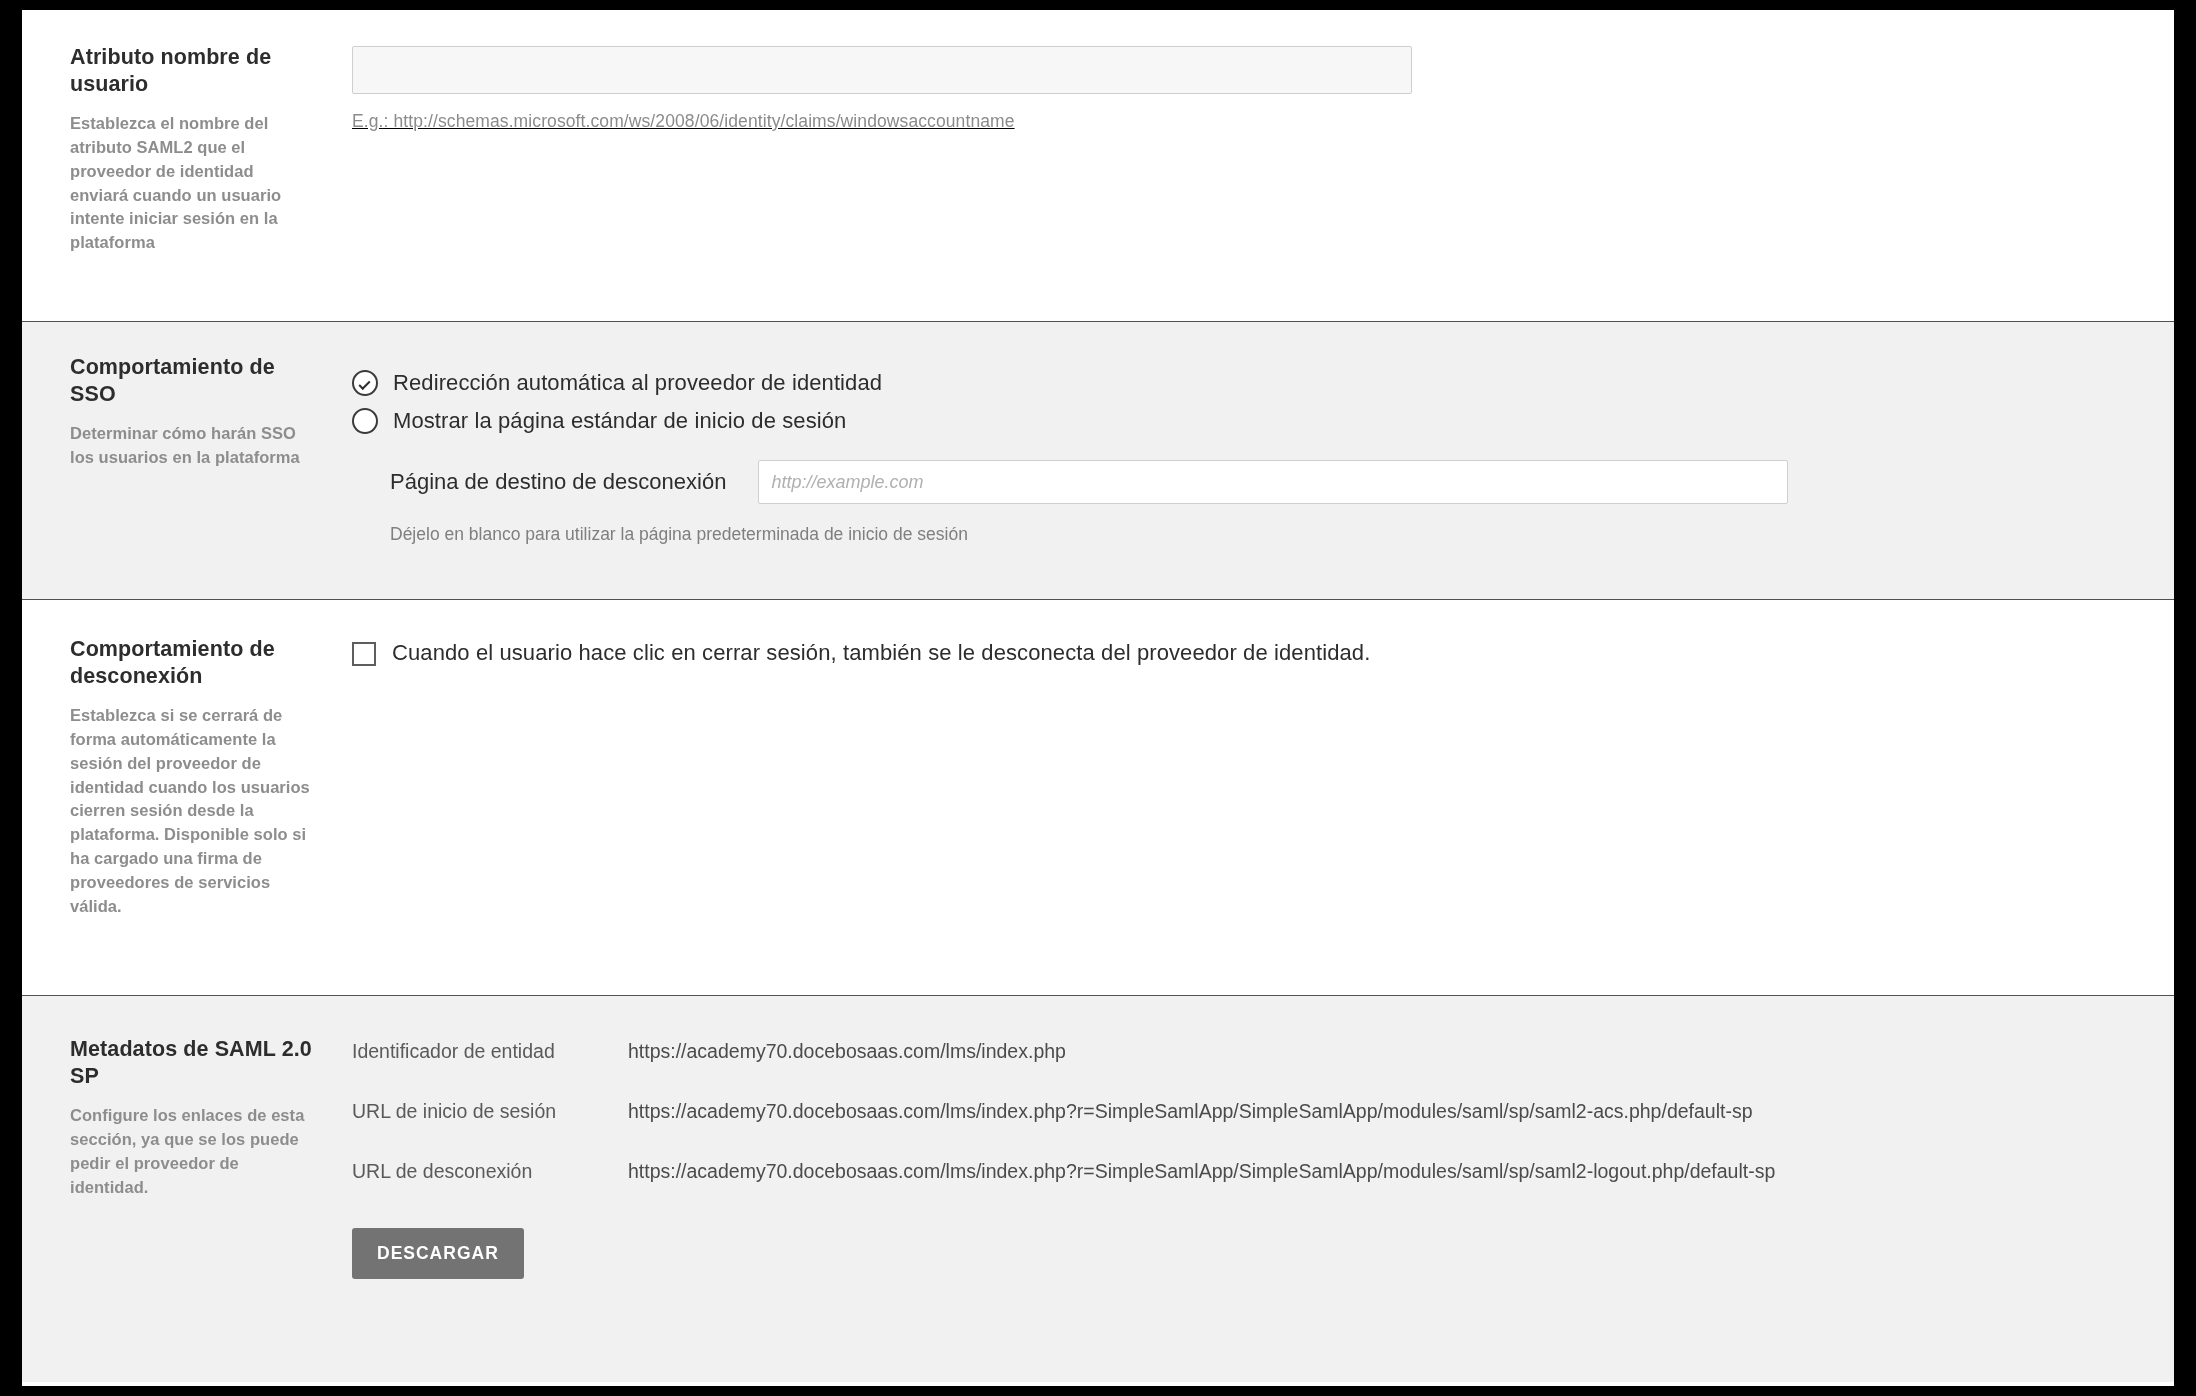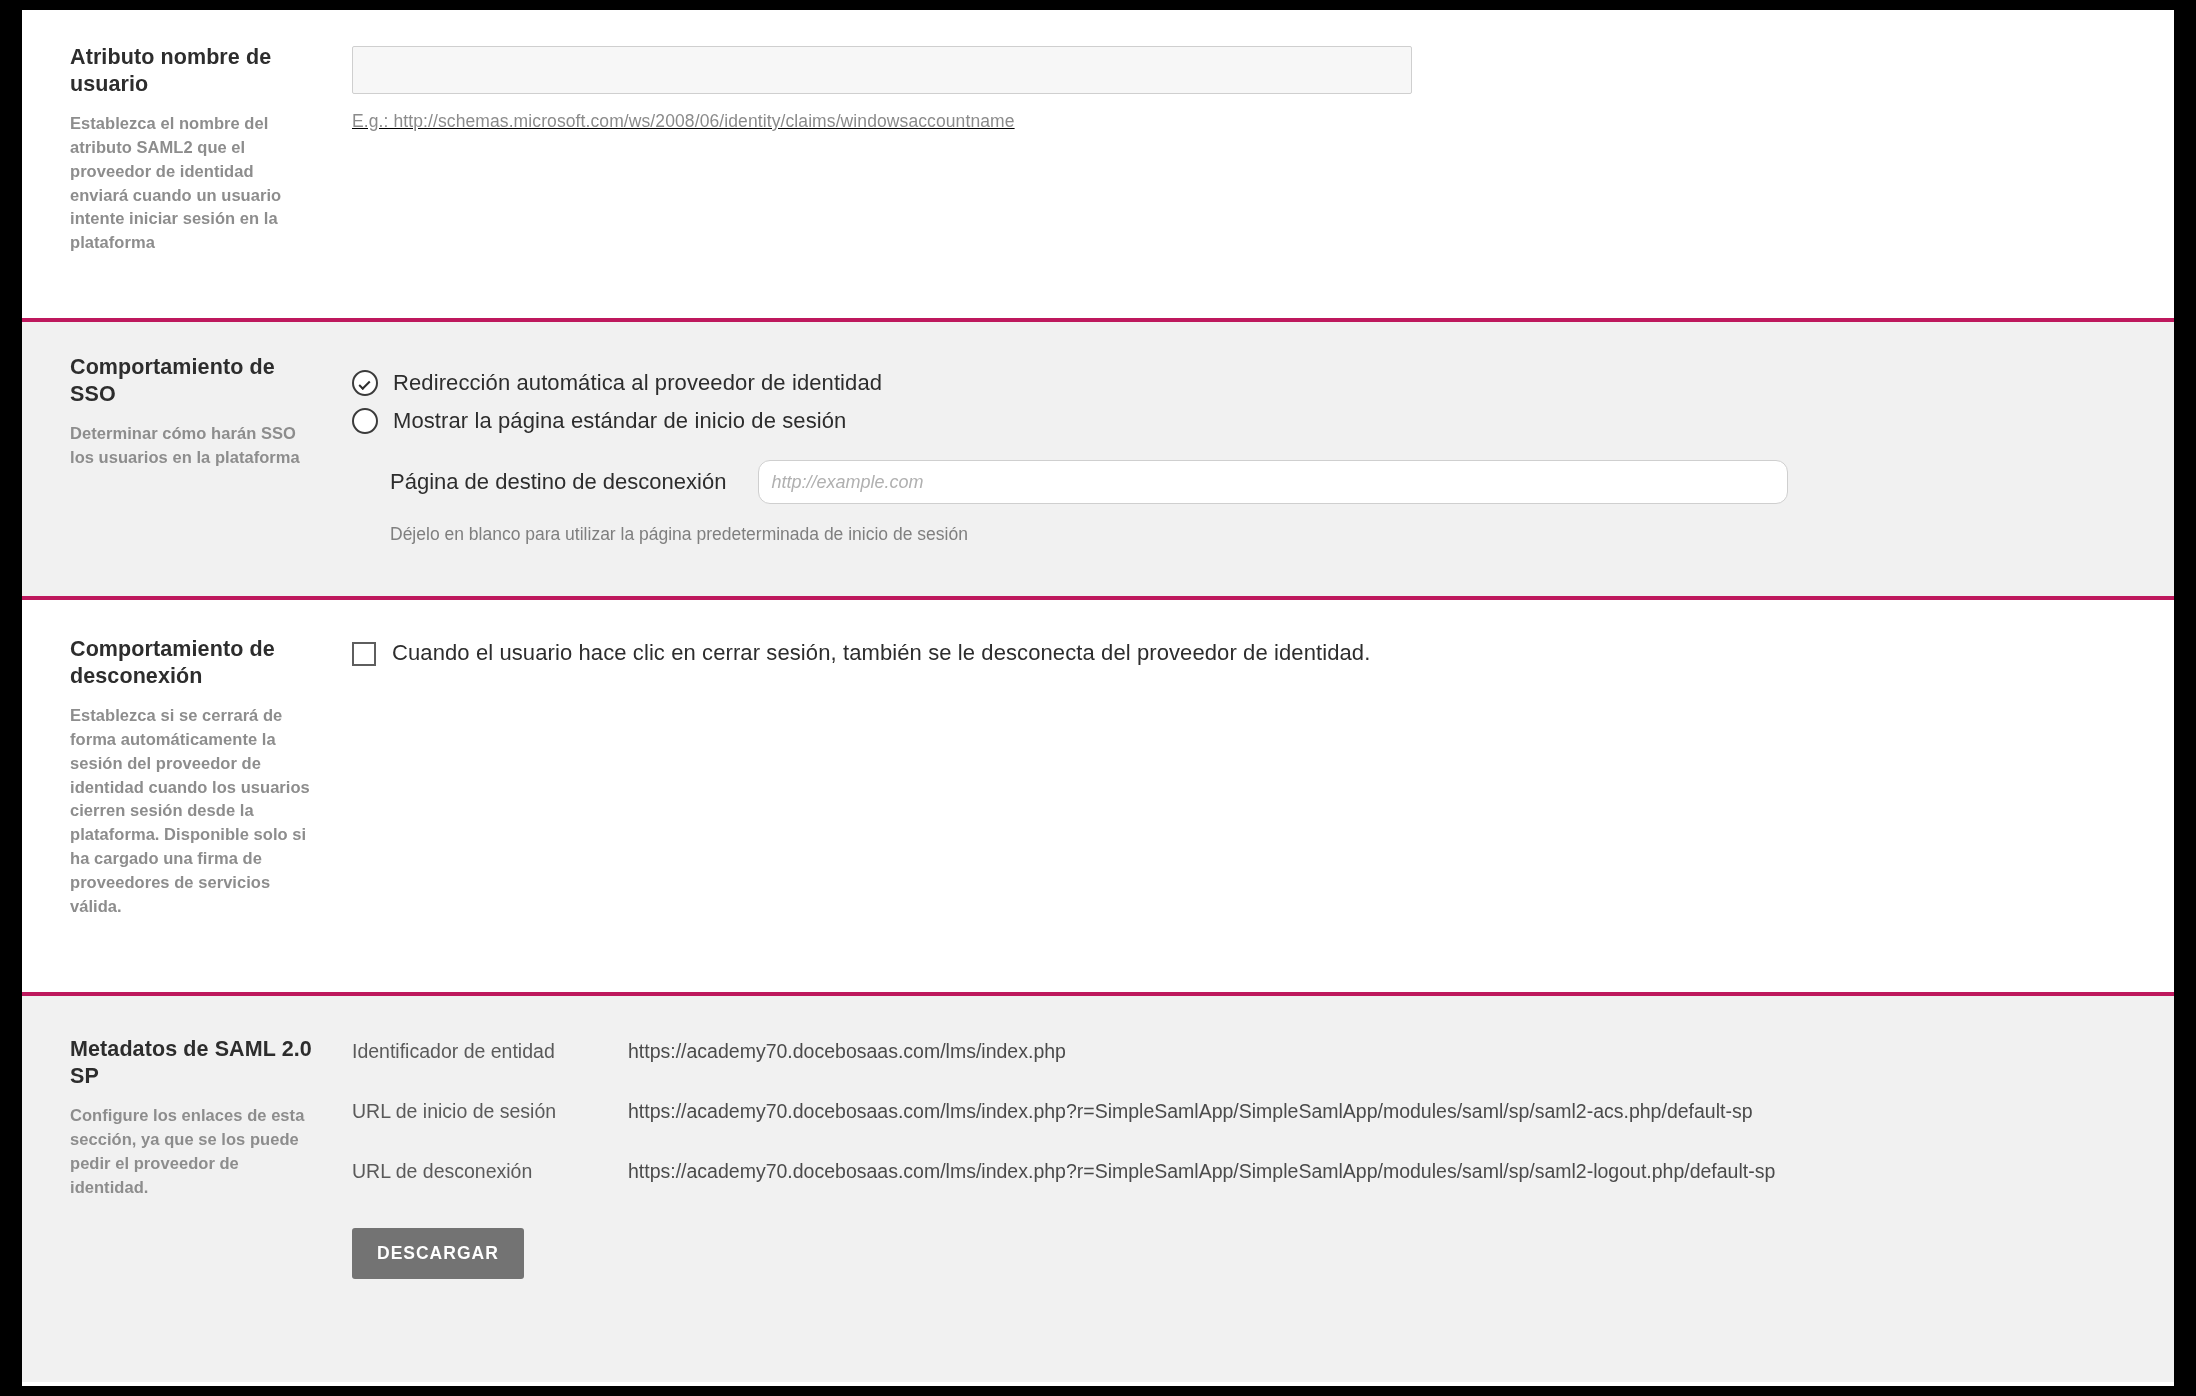--- a/index.html
+++ b/index.html
@@ -22,21 +22,21 @@
     background: #ffffff;
     box-sizing: border-box;
     overflow: hidden;
   }
 
   
   .section {
     display: flex;
     width: 100%;
     box-sizing: border-box;
-    border-bottom: 4px solid #be185d;
+    border-bottom: 1px solid #be185d;
   }
   .section.shaded {
     background: #f1f1f1;
   }
   .section.plain {
     background: #ffffff;
   }
   .sec-left {
     width: 330px;
     flex: 0 0 330px;
@@ -136,21 +136,21 @@
     font-size: 22px;
     color: #2d2d2d;
     margin-right: 32px;
     white-space: nowrap;
   }
   .url-input {
     width: 1030px;
     height: 44px;
     background: #ffffff;
     border: 1px solid #cfcfcf;
-    border-radius: 12px;
+    border-radius: 2px;
     box-sizing: border-box;
     font-family: "Liberation Sans", sans-serif;
     font-size: 18px;
     color: #333;
     padding: 0 12px;
     outline: none;
   }
   .url-input::placeholder {
     color: #b0b0b0;
     font-style: italic;

